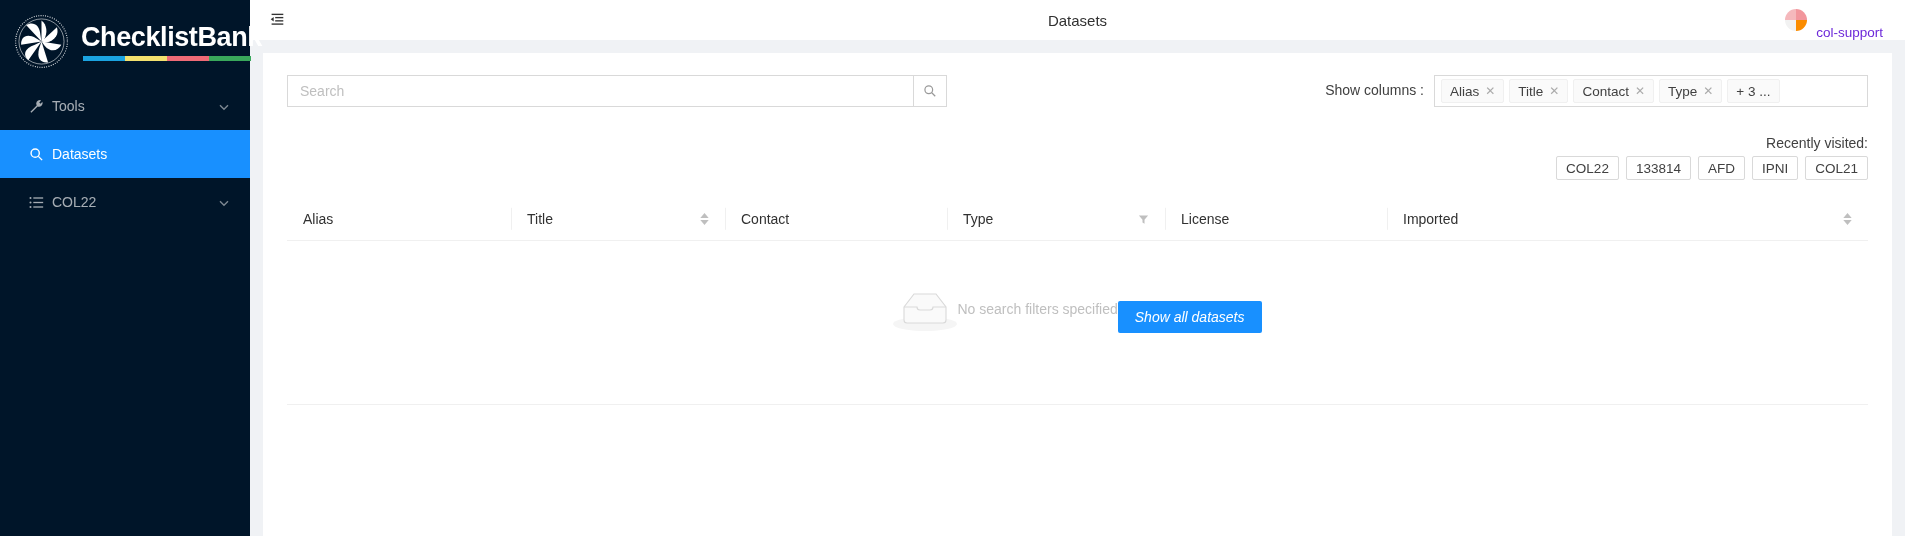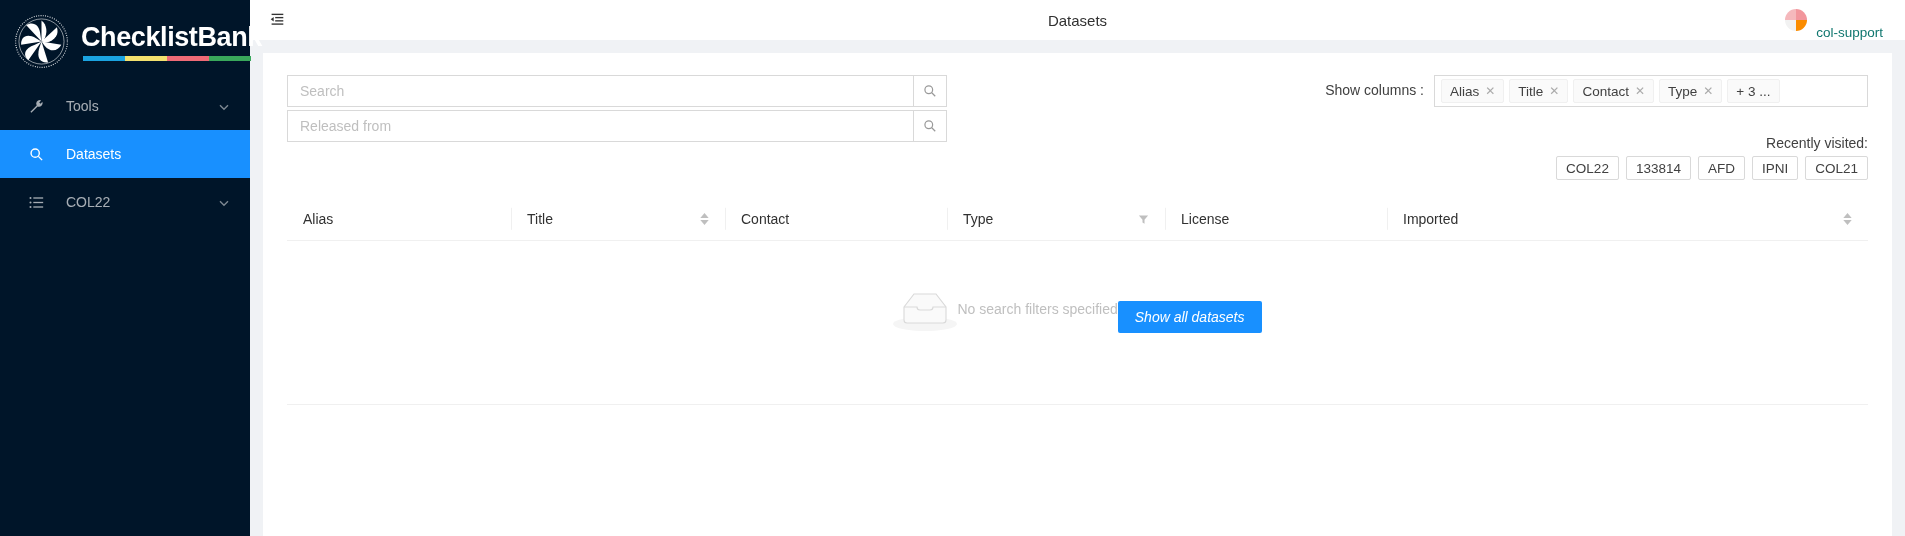--- a/index.html
+++ b/index.html
@@ -25,21 +25,21 @@
   .brand-text-wrap { position: relative; padding-top: 2px; }
   .brand-title {
     color: #fff; font-size: 27px; font-weight: bold; letter-spacing: -0.4px;
     line-height: 1.05; white-space: nowrap;
   }
   .brand-bar { display: flex; height: 5px; width: 168px; margin-top: 5px; margin-left: 2px; }
   .brand-bar i { flex: 1 1 25%; display: block; }
 
   .nav-item {
     height: 48px; display: flex; align-items: center;
-    padding: 0 20px 0 28px; gap: 22px; cursor: pointer;
+    padding: 0 20px 0 28px; gap: 8px; cursor: pointer;
     color: #ffffffa6; font-size: 14px; position: relative;
   }
   .nav-item.active { background: #1890ff; color: #fff; }
   .nav-icon {
     width: 16px; height: 16px; flex: 0 0 16px;
     display: flex; align-items: center; justify-content: center;
     color: inherit;
   }
   .nav-label { flex: 1 1 auto; white-space: nowrap; }
   .nav-chevron { width: 12px; height: 12px; opacity: .75; }
@@ -61,21 +61,21 @@
   }
   .avatar {
     width: 22px; height: 22px; border-radius: 50%; overflow: hidden;
     position: relative; flex: 0 0 22px;
   }
   .avatar i { position: absolute; width: 50%; height: 50%; display: block; }
   .avatar .q1 { left: 0; top: 0; background: #f5b8bc; }
   .avatar .q2 { right: 0; top: 0; background: #f2969c; }
   .avatar .q3 { left: 0; bottom: 0; background: #f2f2f2; }
   .avatar .q4 { right: 0; bottom: 0; background: #fb8c00; }
-  .user-name { font-size: 13.5px; color: #0f766e; white-space: nowrap; margin-top: 25px; }
+  .user-name { font-size: 13.5px; color: #6d28d9; white-space: nowrap; margin-top: 25px; }
 
   .content-wrap { flex: 1 1 auto; padding: 13px 13px 0 13px; overflow: hidden; }
   .card {
     background: #fff; width: 100%; height: 100%;
     padding: 22px 24px 0 24px; position: relative;
   }
 
   
   .filters-row { display: flex; align-items: flex-start; }
   .filters-left { width: 660px; flex: 0 0 660px; }
@@ -256,29 +256,20 @@
     </header>
 
     <div class="content-wrap">
       <div class="card">
 
         <div class="filters-row">
 
           <div class="filters-left">
             <div class="search-group">
               <input class="search-input" type="text" placeholder="Search" style="">
-              <div class="search-btn">
-                <svg viewBox="0 0 16 16" width="14" height="14" fill="none" stroke="#999" stroke-width="1.4" aria-hidden="true">
-                    <circle cx="6.6" cy="6.6" r="4.4"></circle>
-                    <path d="M10 10l4 4"></path>
-                  </svg>
-              </div>
-            </div>
-            <div class="search-group">
-              <input class="search-input" type="text" placeholder="Released from" style="">
               <div class="search-btn">
                 <svg viewBox="0 0 16 16" width="14" height="14" fill="none" stroke="#999" stroke-width="1.4" aria-hidden="true">
                     <circle cx="6.6" cy="6.6" r="4.4"></circle>
                     <path d="M10 10l4 4"></path>
                   </svg>
               </div>
             </div>
           </div>
 
           <div class="filters-right">

